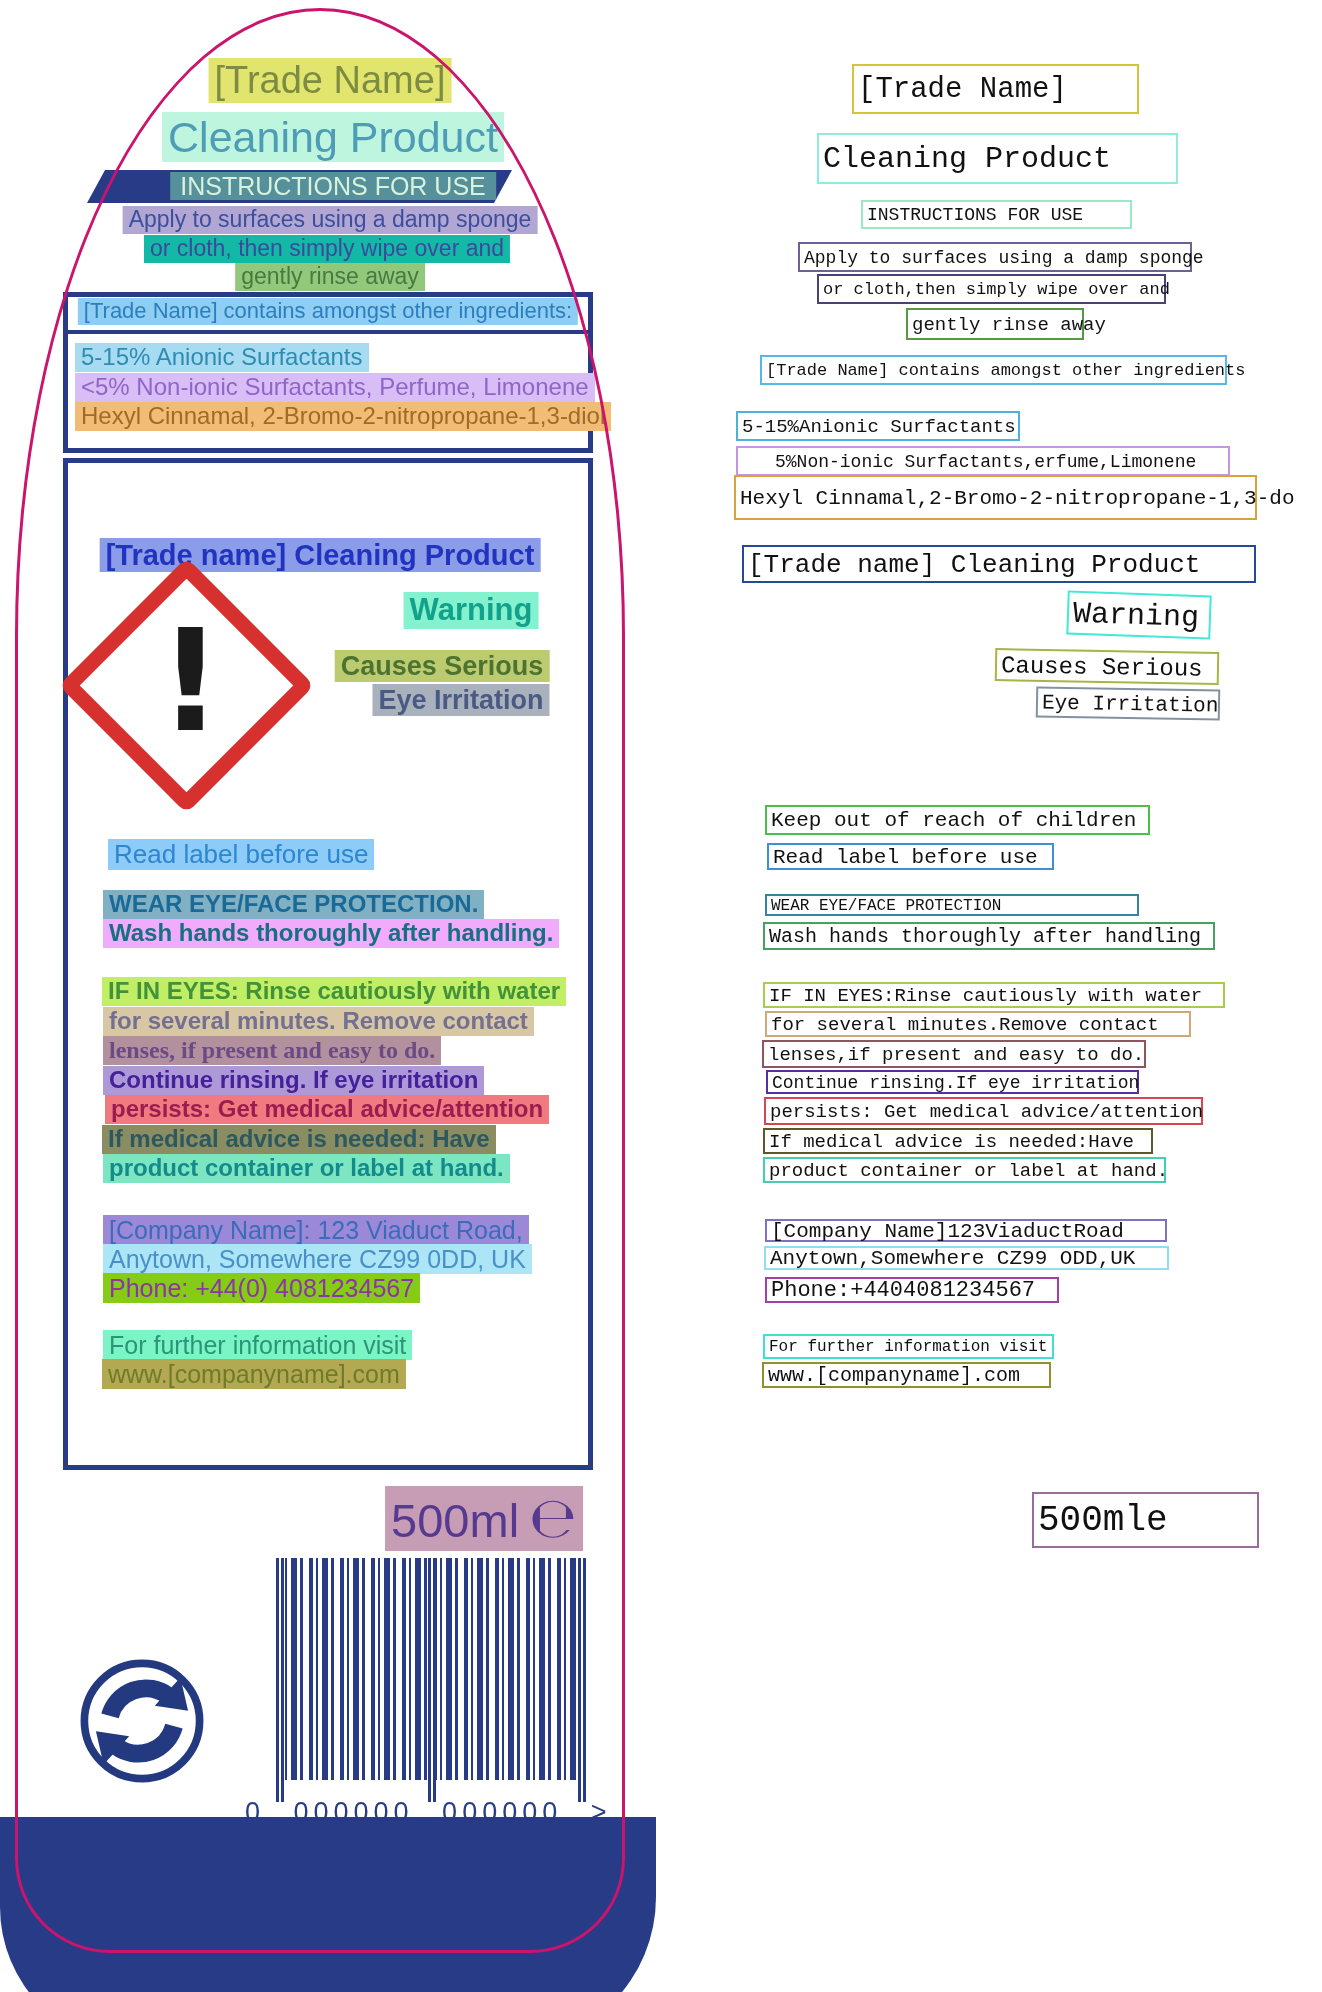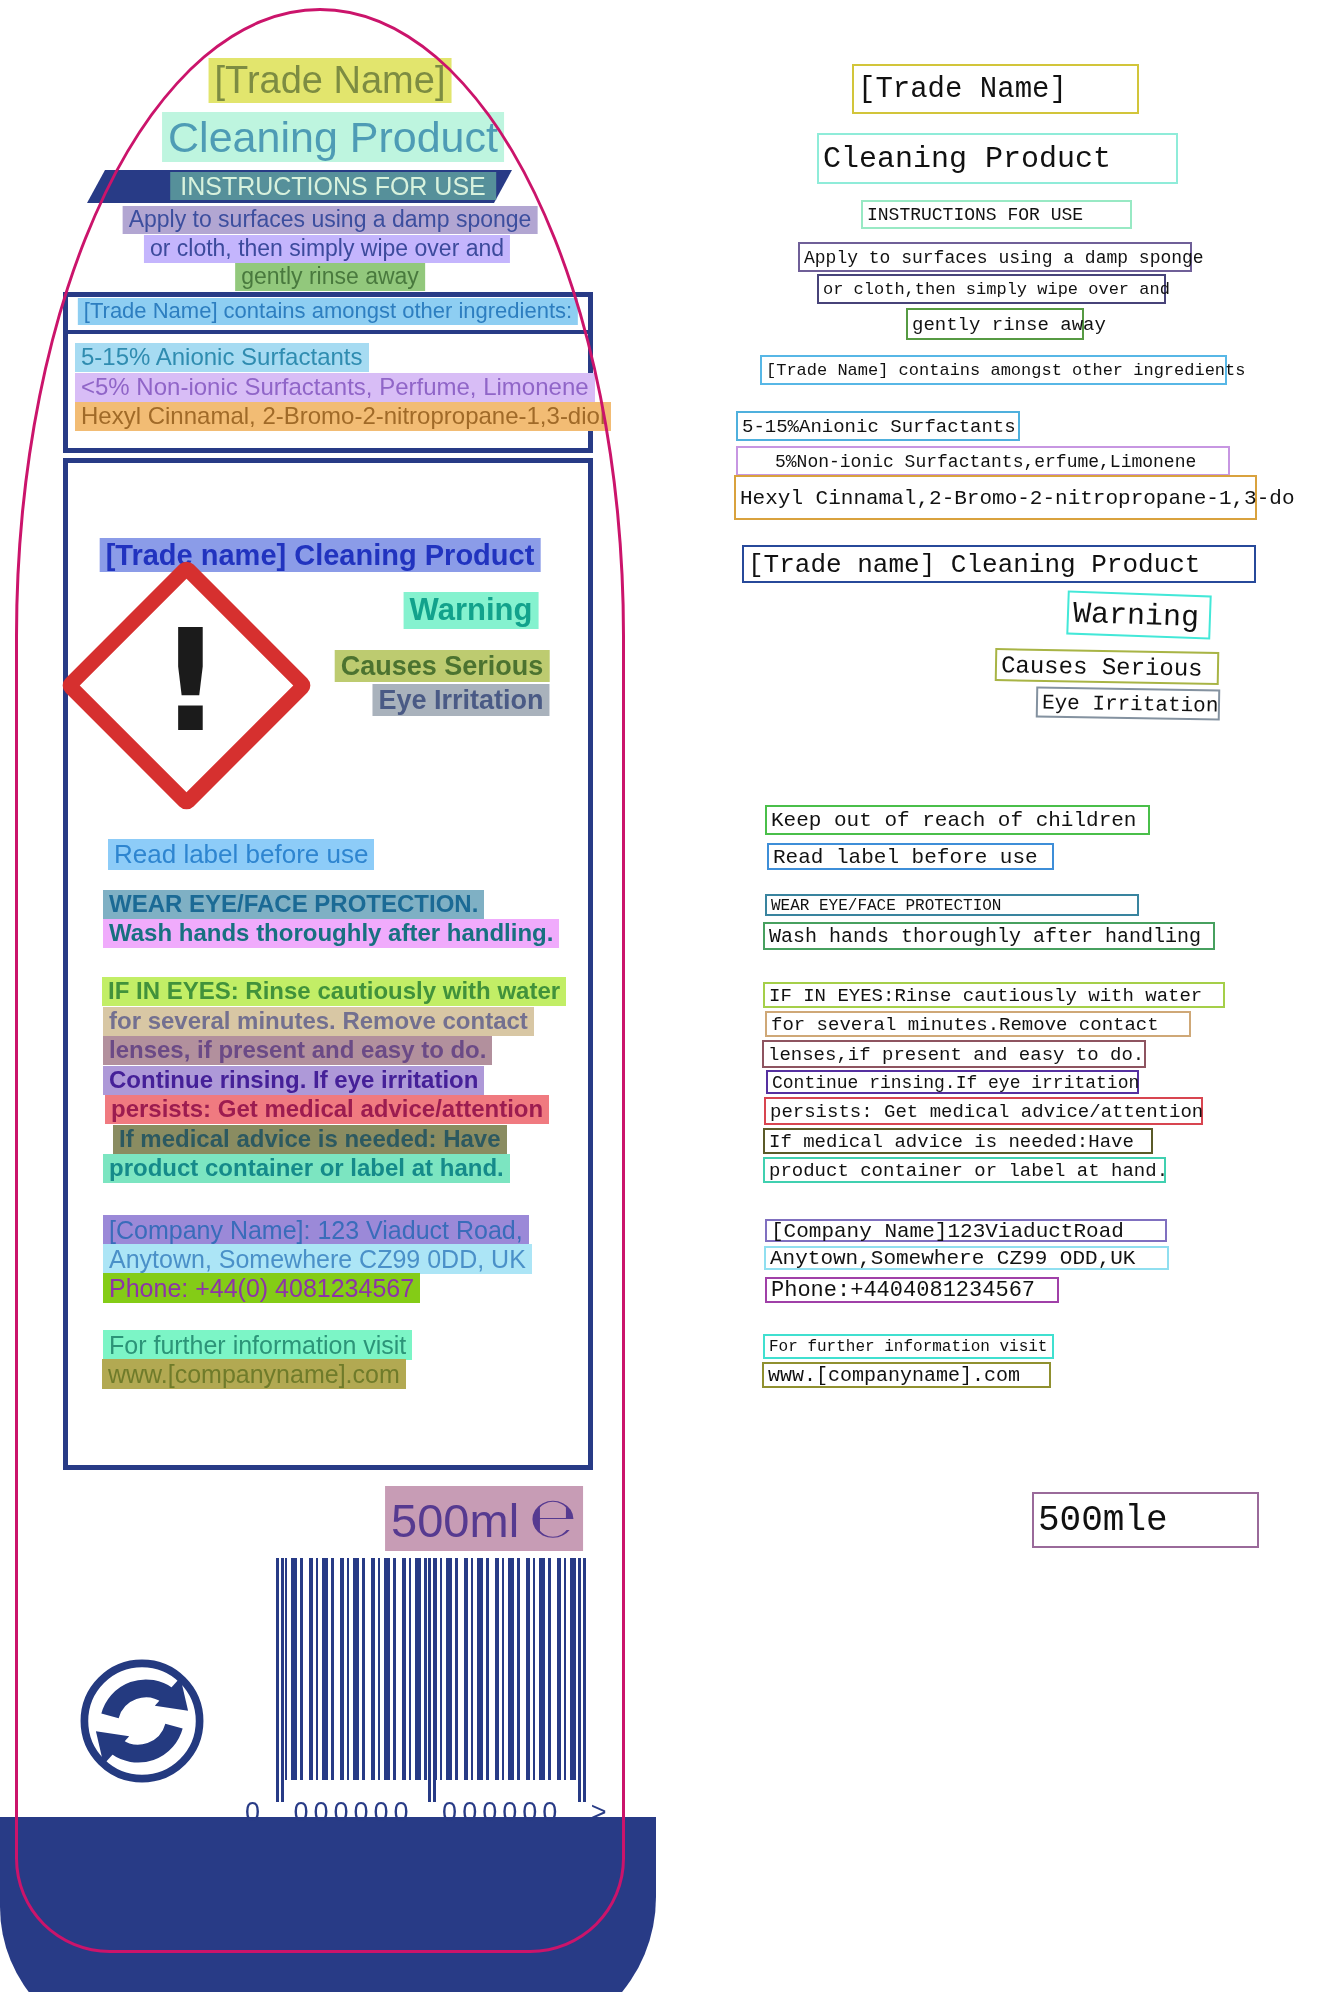--- a/index.html
+++ b/index.html
@@ -44,21 +44,21 @@
   <div class="cap"></div>
   <div class="outline"></div>
 
   <div class="cpos" style="left:330px;top:58px;"><span class="hl" style="background:#e2e56d;color:#7d8c42;font-size:38px;">[Trade Name]</span></div>
   <div class="cpos" style="left:333px;top:112px;"><span class="hl" style="background:#bef5df;color:#4e9cb5;font-size:43px;">Cleaning Product</span></div>
 
   <div class="band"></div>
   <div class="cpos" style="left:333px;top:172px;z-index:4;"><span class="hl" style="background:#56909a;color:#d8f2dd;font-size:25px;padding:0 10px;">INSTRUCTIONS FOR USE</span></div>
 
   <div class="cpos" style="left:330px;top:206px;"><span class="hl" style="background:#b2a6d2;color:#3c4e9e;font-size:23px;">Apply to surfaces using a damp sponge</span></div>
-  <div class="cpos" style="left:327px;top:235px;"><span class="hl" style="background:#c4b5fd;color:#3c4a9c;font-size:23px;">or cloth, then simply wipe over and</span></div>
+  <div class="cpos" style="left:327px;top:235px;"><span class="hl" style="background:#14b8a6;color:#3c4a9c;font-size:23px;">or cloth, then simply wipe over and</span></div>
   <div class="cpos" style="left:330px;top:263px;"><span class="hl" style="background:#92c87c;color:#49793e;font-size:23px;">gently rinse away</span></div>
 
   <div class="navbox" style="left:63px;top:292px;width:530px;height:161px;"></div>
   <div class="divider"></div>
   <div class="cpos" style="left:328px;top:298px;"><span class="hl" style="background:#8ecef2;color:#2d7ec0;font-size:22px;">[Trade Name] contains amongst other ingredients:</span></div>
   <div class="pos" style="left:75px;top:343px;"><span class="hl" style="background:#a6dbf2;color:#2f8cb0;font-size:24px;">5-15% Anionic Surfactants</span></div>
   <div class="pos" style="left:75px;top:373px;"><span class="hl" style="background:#d8bdf6;color:#9065c8;font-size:24px;">&lt;5% Non-ionic Surfactants, Perfume, Limonene</span></div>
   <div class="pos" style="left:75px;top:402px;"><span class="hl" style="background:#f2bc74;color:#a06a28;font-size:24px;">Hexyl Cinnamal, 2-Bromo-2-nitropropane-1,3-diol</span></div>
 
   <div class="navbox" style="left:63px;top:458px;width:530px;height:1012px;"></div>
@@ -71,24 +71,24 @@
 
   <div class="cpos" style="left:471px;top:592px;"><span class="hl b" style="background:#85f2cf;color:#12a28c;font-size:31px;">Warning</span></div>
   <div class="cpos" style="left:442px;top:650px;"><span class="hl b" style="background:#bdcb70;color:#4c7330;font-size:27px;">Causes Serious</span></div>
   <div class="cpos" style="left:461px;top:684px;"><span class="hl b" style="background:#a9b2bc;color:#4a5a85;font-size:27px;">Eye Irritation</span></div>
 
   <div class="pos" style="left:108px;top:839px;"><span class="hl" style="background:#8dccf8;color:#2e85d0;font-size:26px;">Read label before use</span></div>
   <div class="pos" style="left:103px;top:890px;"><span class="hl b" style="background:#7fb0c4;color:#1b6a95;font-size:24px;">WEAR EYE/FACE PROTECTION.</span></div>
   <div class="pos" style="left:103px;top:919px;"><span class="hl b" style="background:#f0abfc;color:#177080;font-size:24px;">Wash hands thoroughly after handling.</span></div>
   <div class="pos" style="left:102px;top:977px;"><span class="hl b" style="background:#c2ee66;color:#41923b;font-size:24px;">IF IN EYES: Rinse cautiously with water</span></div>
   <div class="pos" style="left:103px;top:1007px;"><span class="hl b" style="background:#d8c7a4;color:#737090;font-size:24px;">for several minutes. Remove contact</span></div>
-  <div class="pos" style="left:103px;top:1036px;"><span class="hl b" style="background:#b2909d;color:#6b4a86;font-size:24px;">lenses, if present and easy to do.</span></div>
+  <div class="pos" style="left:103px;top:1036px;"><span class="hl b" style="background:#b2909d;color:#6b4a86;font-size:24px;font-family:Liberation Serif, serif;">lenses, if present and easy to do.</span></div>
   <div class="pos" style="left:103px;top:1066px;"><span class="hl b" style="background:#ae99d8;color:#452098;font-size:24px;">Continue rinsing. If eye irritation</span></div>
   <div class="pos" style="left:105px;top:1095px;"><span class="hl b" style="background:#f07a80;color:#9c1c50;font-size:24px;">persists: Get medical advice/attention</span></div>
-  <div class="pos" style="left:102px;top:1125px;margin-left:11px;"><span class="hl b" style="background:#8a8c61;color:#2c5960;font-size:24px;">If medical advice is needed: Have</span></div>
+  <div class="pos" style="left:102px;top:1125px;"><span class="hl b" style="background:#8a8c61;color:#2c5960;font-size:24px;">If medical advice is needed: Have</span></div>
   <div class="pos" style="left:103px;top:1154px;"><span class="hl b" style="background:#7ce5c1;color:#158a8a;font-size:24px;">product container or label at hand.</span></div>
 
   <div class="pos" style="left:103px;top:1215px;"><span class="hl" style="background:#9b89d8;color:#396cba;font-size:25px;">[Company Name]: 123 Viaduct Road,</span></div>
   <div class="pos" style="left:103px;top:1244px;"><span class="hl" style="background:#ace5f6;color:#4a90c8;font-size:25px;">Anytown, Somewhere CZ99 0DD, UK</span></div>
   <div class="pos" style="left:103px;top:1273px;"><span class="hl" style="background:#84cc16;color:#8d34a8;font-size:25px;">Phone: +44(0) 4081234567</span></div>
   <div class="pos" style="left:103px;top:1330px;"><span class="hl" style="background:#7cf5c6;color:#2c9478;font-size:25px;">For further information visit</span></div>
   <div class="pos" style="left:102px;top:1359px;"><span class="hl" style="background:#b2a952;color:#6f7b2a;font-size:25px;">www.[companyname].com</span></div>
 
   <div class="cpos" style="left:484px;top:1486px;"><span class="hl" style="background:#c79cb5;color:#563a90;font-size:47px;"><span>500ml</span><span style="font-family:'DejaVu Sans',sans-serif;font-size:56px;margin-left:10px;">℮</span></span></div>
 

